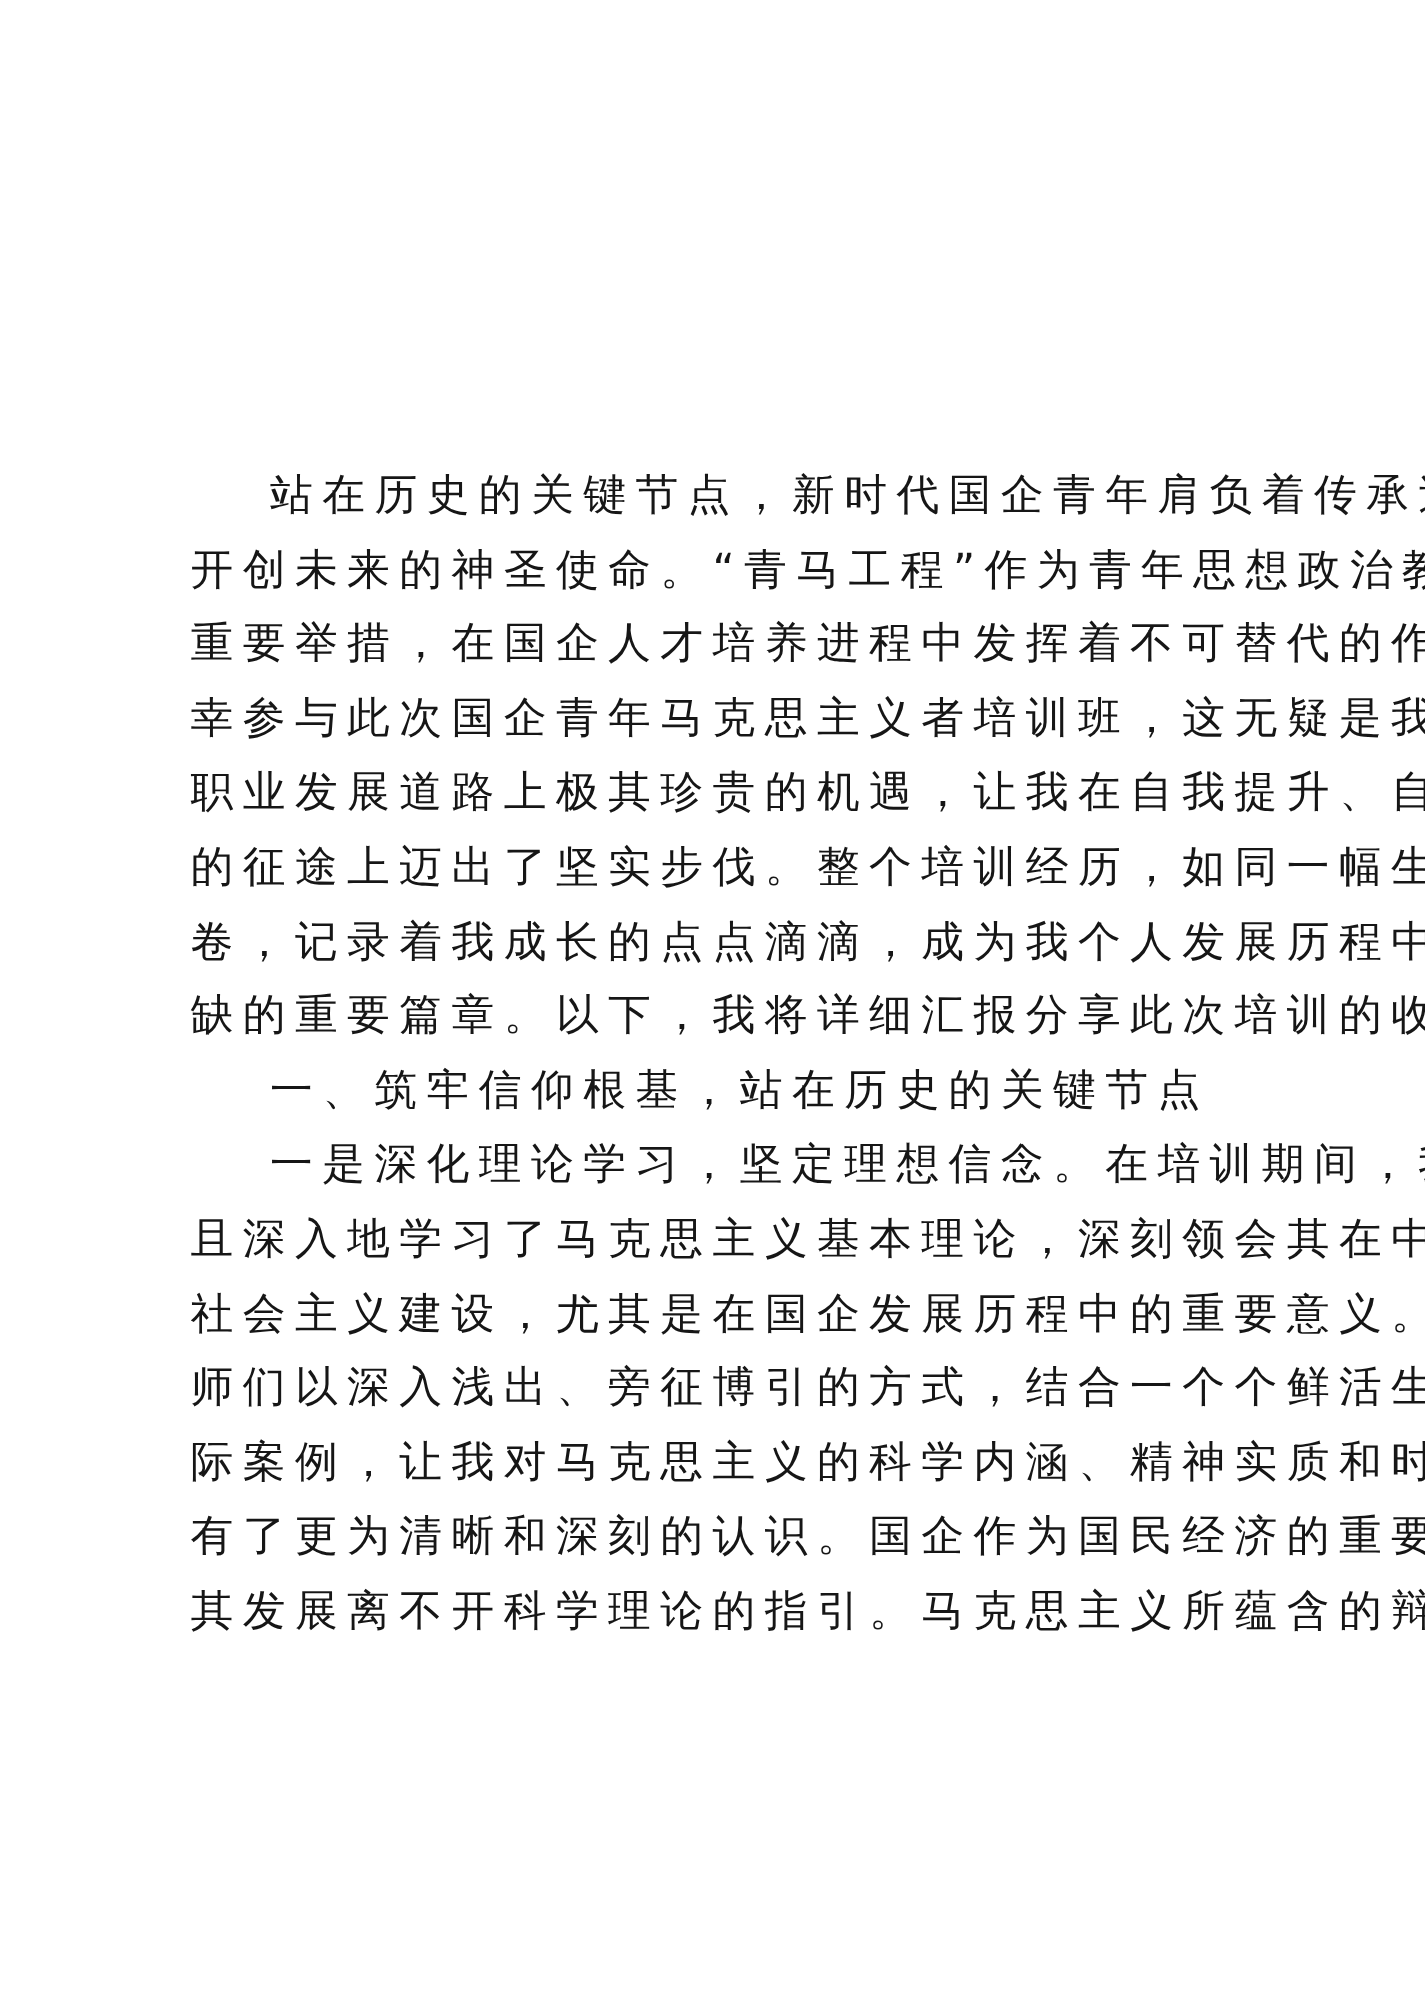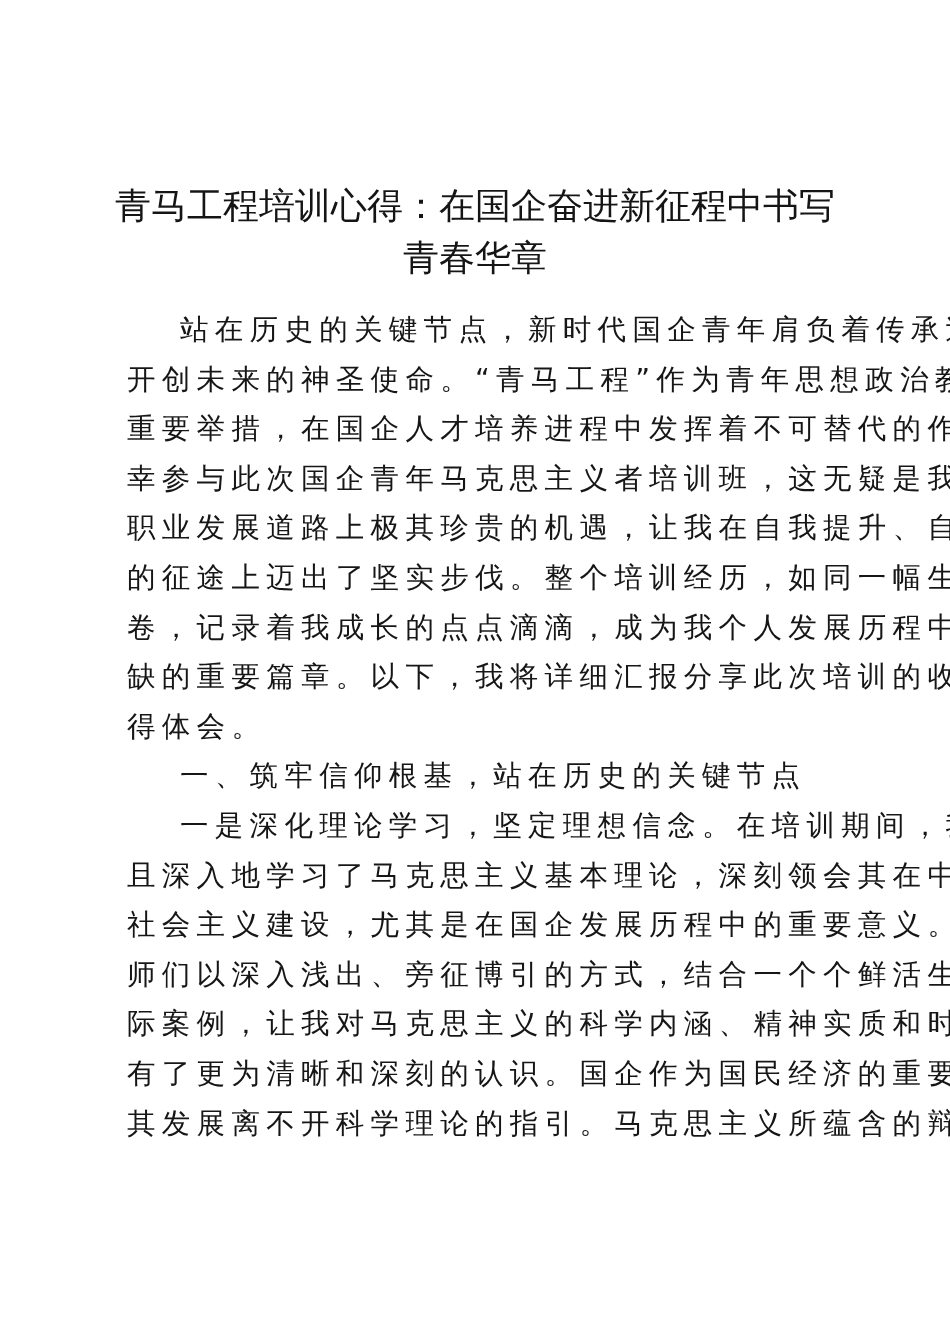--- a/index.html
+++ b/index.html
@@ -57,37 +57,32 @@
     }
     .line.heading {
       padding-left: 53px;
     }
   </style>
 </head>
 <body>
 
 <div class="page">
 
-  <h1 class="title" style="margin:0;font-weight:normal;">
-    <span class="tline">青马工程培训心得：在国企奋进新征程中书写</span>
-    <span class="tline">青春华章</span>
-  </h1>
 
   <div class="body-text">
 
     <div>
       <span class="line indent">站在历史的关键节点，新时代国企青年肩负着传承过往、</span>
       <span class="line">开创未来的神圣使命。“青马工程”作为青年思想政治教育的</span>
       <span class="line">重要举措，在国企人才培养进程中发挥着不可替代的作用。有</span>
       <span class="line">幸参与此次国企青年马克思主义者培训班，这无疑是我人生与</span>
       <span class="line">职业发展道路上极其珍贵的机遇，让我在自我提升、自我完善</span>
       <span class="line">的征途上迈出了坚实步伐。整个培训经历，如同一幅生动的画</span>
       <span class="line">卷，记录着我成长的点点滴滴，成为我个人发展历程中不可或</span>
       <span class="line">缺的重要篇章。以下，我将详细汇报分享此次培训的收获和心</span>
-      <span class="line">得体会。</span>
     </div>
 
     <div>
       <span class="line heading">一、筑牢信仰根基，站在历史的关键节点</span>
     </div>
 
     <div>
       <span class="line indent">一是深化理论学习，坚定理想信念。在培训期间，我系统</span>
       <span class="line">且深入地学习了马克思主义基本理论，深刻领会其在中国特色</span>
       <span class="line">社会主义建设，尤其是在国企发展历程中的重要意义。授课老</span>

